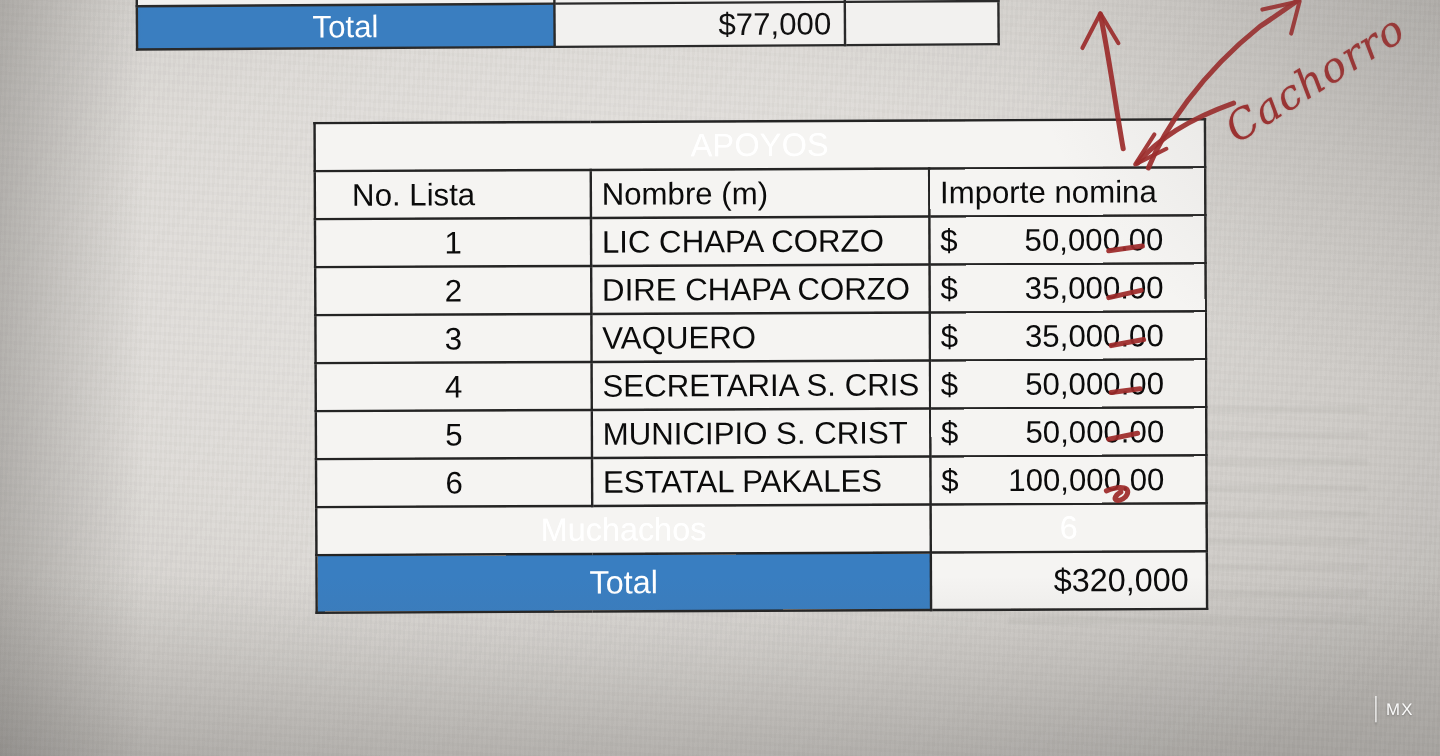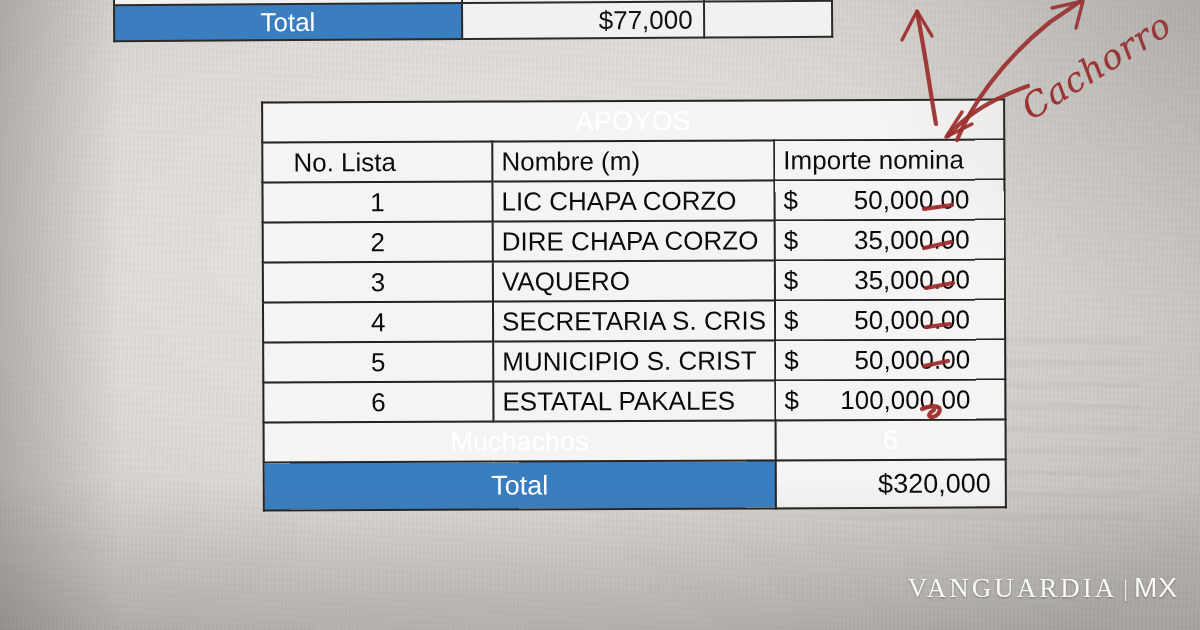--- a/index.html
+++ b/index.html
@@ -205,21 +205,21 @@
     font-size: 27px;
     text-shadow: 0 1px 2px rgba(0,0,0,.35);
   }
   .watermark .wm-sep {
     font-size: 24px;
     opacity: .85;
     letter-spacing: 0;
   }
   .watermark .wm-mx {
     font-family: "Liberation Sans", sans-serif;
-    font-size: 28px;
+    font-size: 14px;
     letter-spacing: 1px;
   }
 </style>
 </head>
 <body>
 
 <div class="paper"></div>
 <div class="paper-grain"></div>
 <div class="bleed"></div>
 
@@ -324,16 +324,15 @@
   <path class="ink-stroke" d="M922 409 C 934 404, 944 406, 938 414 C 932 420, 924 416, 934 410"></path>
 </svg>
 
 <div class="ink-word">Cachorro</div>
 
 <div class="shadow-left"></div>
 <div class="shadow-bottom"></div>
 <div class="shadow-topright"></div>
 
 <div class="watermark">
-  <span>VANGUARDIA</span>
   <span class="wm-sep">|</span>
   <span class="wm-mx">MX</span>
 </div>
 
 </body></html>

